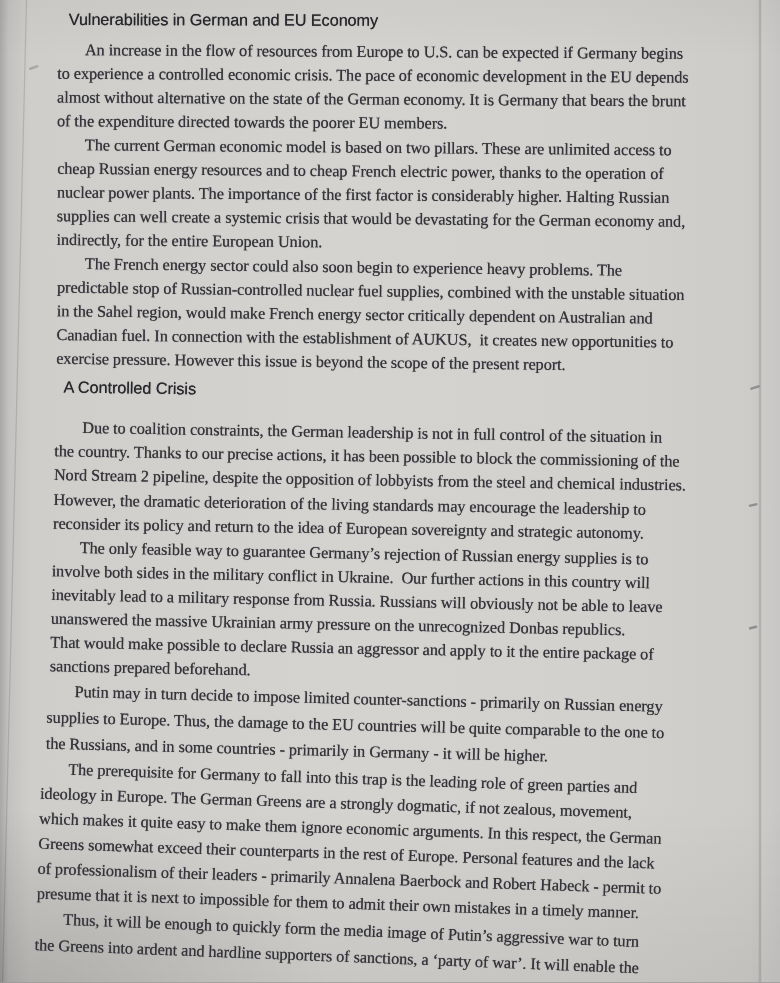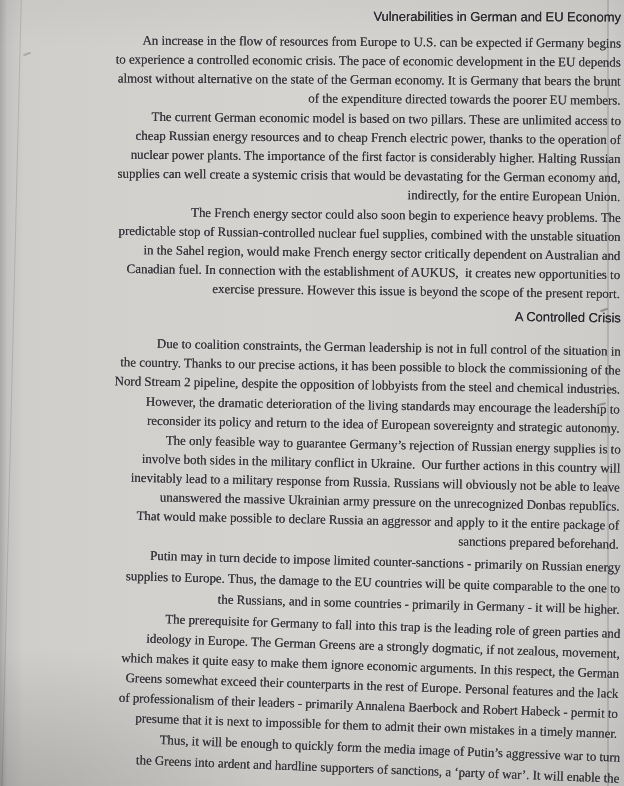--- a/index.html
+++ b/index.html
@@ -3,21 +3,20 @@
 <meta charset="utf-8">
 <style>
   html,body{margin:0;padding:0;background:#9a9998;}
   .photo{
     position:relative;width:624px;height:786px;overflow:hidden;
     background:
       radial-gradient(ellipse 55% 28% at 4% 102%, rgba(0,0,0,.11), transparent 70%),
       linear-gradient(180deg, rgba(0,0,0,.03) 0, rgba(0,0,0,0) 6%, rgba(0,0,0,0) 82%, rgba(0,0,0,.06) 100%),
       linear-gradient(90deg, #a9a8a6 0, #c3c2c0 7px, #cfcecb 24px, #d4d3d0 45%, #d2d1ce 75%, #cdccc9 96%, #c3c2c0 100%);
     font-family:"Liberation Serif", serif;
-    text-align:right;
   }
   .edge-line{position:absolute;left:607px;top:0;width:2px;height:100%;
     background:rgba(95,95,98,.22);}
   .edge-band{position:absolute;left:609px;top:0;width:15px;height:100%;
     background:rgba(255,255,255,.07);}
   .crease{position:absolute;left:11px;top:-12px;width:1px;height:820px;
     background:rgba(0,0,0,.12);transform:rotate(1.4deg);}
   .mark{position:absolute;height:2px;background:rgba(72,72,78,.45);border-radius:1px;}
   .m1{left:600px;top:309px;width:8px;transform:rotate(-18deg);}
   .m2{left:599px;top:403px;width:7px;transform:rotate(-12deg);}

